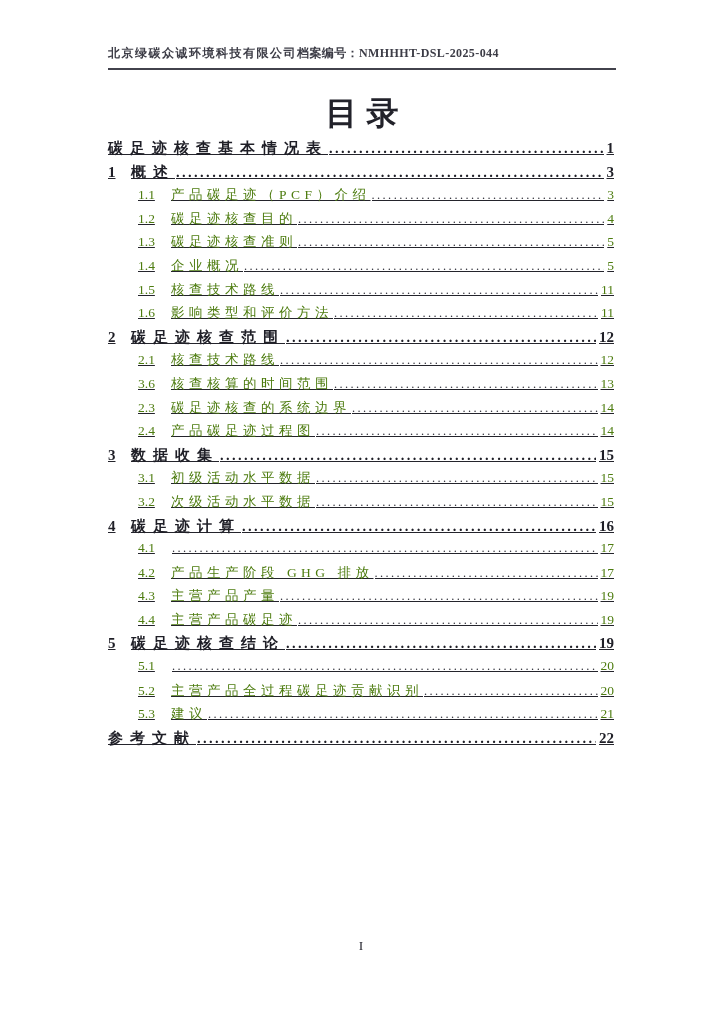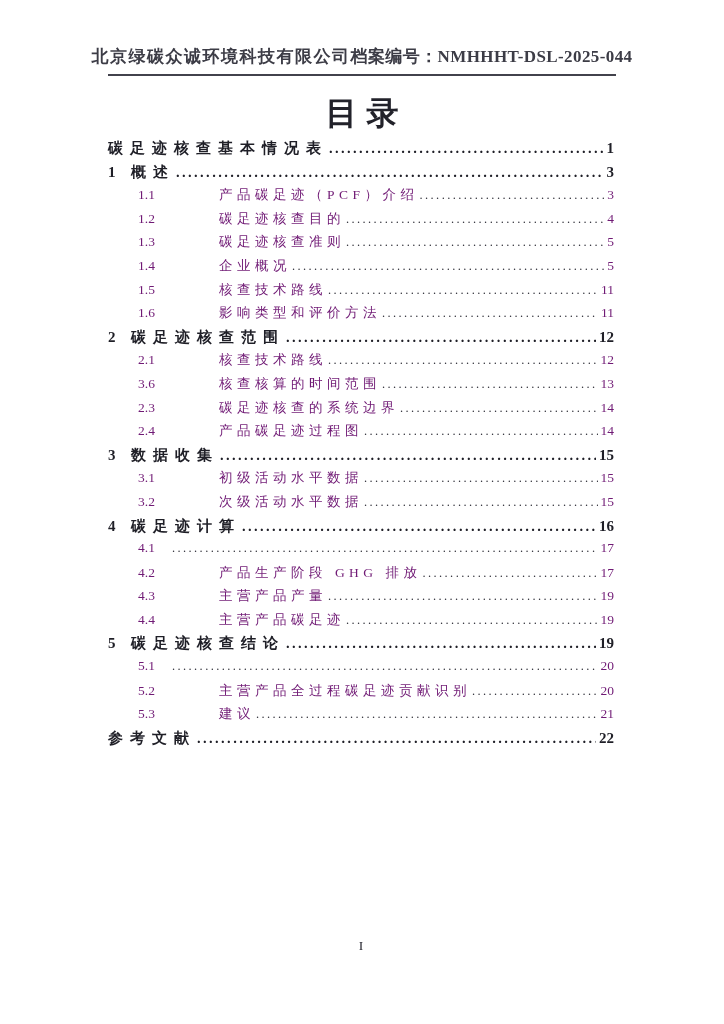--- a/index.html
+++ b/index.html
@@ -14,25 +14,25 @@
     overflow: hidden;
   }
 
   
   .header {
     position: absolute;
     top: 45px;
     left: 108px;
     width: 508px;
     display: flex;
-    justify-content: center;
+    justify-content: flex-start;
     align-items: flex-end;
     padding-bottom: 6px;
     border-bottom: 2px solid #42424c;
-    font-size: 17px;
+    font-size: 12px;
     font-weight: 700;
     color: #3c3c46;
   }
   .header .company { letter-spacing: 1.5px; white-space: nowrap; }
   .header .fileno  { letter-spacing: 0.4px; white-space: nowrap; }
 
   
   .title {
     position: absolute;
     top: 92px;
@@ -46,40 +46,41 @@
     text-indent: 9px;
     color: #22222a;
   }
 
   
   .toc {
     position: absolute;
     top: 139px;
     left: 108px;
     width: 506px;
+    text-decoration: underline;
   }
   .row {
     display: flex;
     align-items: baseline;
     height: 23.6px;
     font-size: 13.5px;
-    color: #701a75;
+    color: #4d7c0f;
     cursor: pointer;
   }
   .row.lvl0 { font-weight: 700; font-size: 15px; color: #1f1f27; }
   .row.lvl1 { padding-left: 30px; }
 
   .num { flex: 0 0 auto; white-space: nowrap; }
   .lvl0 .num { width: 23px; }
   .lvl1 .num { width: 33px; }
   .num:empty { display: none; }
 
   .label { flex: 0 0 auto; white-space: nowrap; }
   .lvl0 .label { letter-spacing: 7px; }
-  .lvl1 .label { letter-spacing: 4.5px; margin-left: 48px; }
+  .lvl1 .label { letter-spacing: 4.5px; }
 
   .dots {
     flex: 1 1 auto;
     overflow: hidden;
     white-space: nowrap;
     margin: 0 3px 0 1px;
     min-width: 8px;
   }
   .lvl0 .dots { letter-spacing: 2.4px; font-size: 14.5px; }
   .lvl1 .dots { letter-spacing: 2.4px; font-size: 12.5px; font-weight: 400; color: #35353e; }

